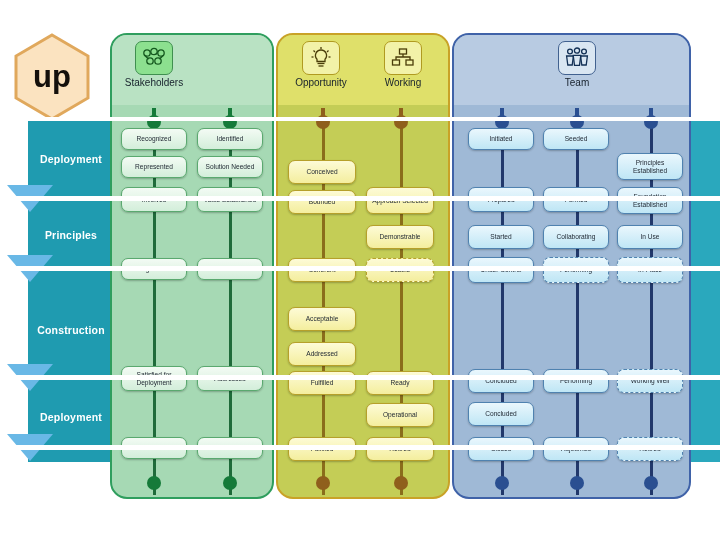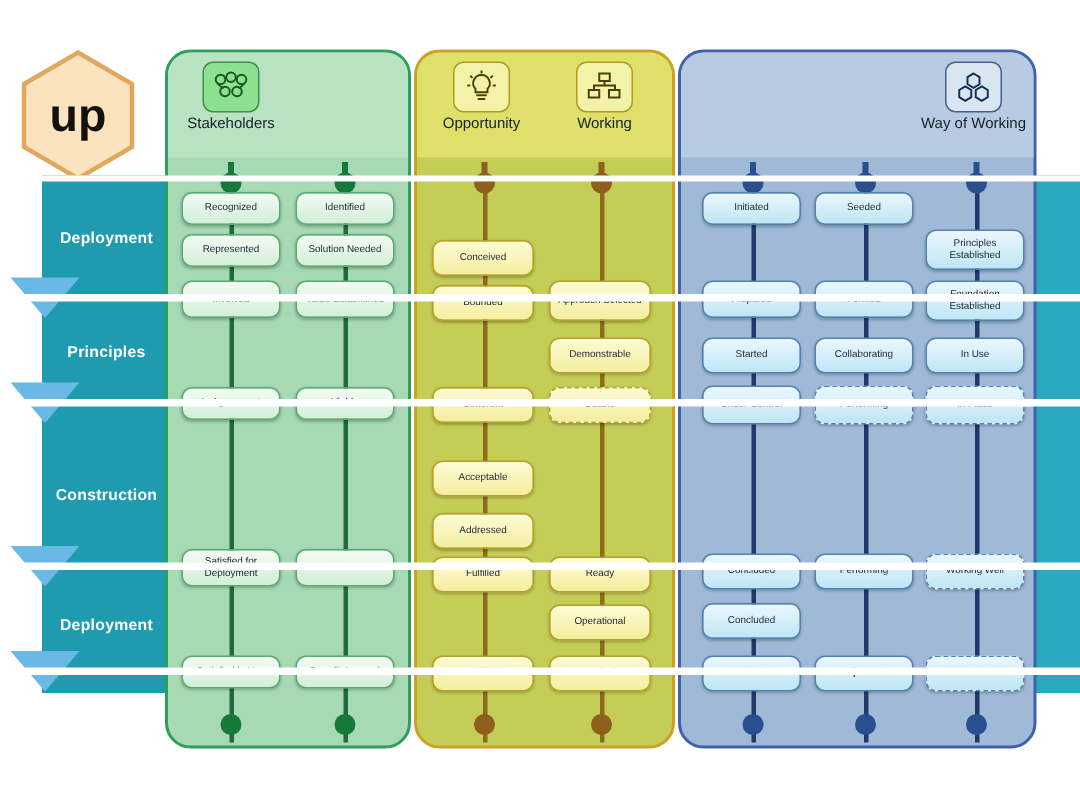--- a/index.html
+++ b/index.html
@@ -197,33 +197,36 @@
     <div class="card dashed" style="left:88px;top:223px;width:68px;height:24px">Usable</div>
     <div class="card" style="left:88px;top:336px;width:68px;height:24px">Ready</div>
     <div class="card" style="left:88px;top:368px;width:68px;height:24px">Operational</div>
     <div class="card" style="left:88px;top:402px;width:68px;height:24px">Retired</div>
   </div>
 
   <div class="group g-blue">
     <div class="grp-head"></div>
 
 
-
-    <div class="alpha-head" style="left:157px;width:76px">
+    <div class="alpha-head" style="left:86px">
       <div class="icon-box">
         <svg width="24" height="22" viewBox="0 0 24 22">
           <g fill="none" stroke="#123055" stroke-width="1.3">
-            <polygon points="12,2 16,4.4 16,9.2 12,11.6 8,9.2 8,4.4"></polygon>
-            <polygon points="6.5,10.6 10.5,13 10.5,17.8 6.5,20.2 2.5,17.8 2.5,13"></polygon>
-            <polygon points="17.5,10.6 21.5,13 21.5,17.8 17.5,20.2 13.5,17.8 13.5,13"></polygon>
-          </g>
-        </svg>
-      </div>
-      <div class="alpha-name">Way of Working</div>
-    </div>
+            <circle cx="5" cy="4.5" r="2.4"></circle>
+              <circle cx="12" cy="3.6" r="2.6"></circle>
+              <circle cx="19" cy="4.5" r="2.4"></circle>
+            <path d="M1.6 9 h6.8 l-1.2 9 h-4.4 z"></path>
+            <path d="M8.2 8.4 h7.6 l-1.3 10 h-5 z"></path>
+            <path d="M15.6 9 h6.8 l-1.2 9 h-4.4 z"></path>
+          </g>
+        </svg>
+      </div>
+      <div class="alpha-name">Team</div>
+    </div>
+
 
     <div class="spine" style="left:47px;top:82px;height:378px"></div>
     <div class="spine" style="left:122px;top:82px;height:378px"></div>
     <div class="spine" style="left:196px;top:82px;height:378px"></div>
     <div class="dot pin" style="left:41px;top:80px"></div>
     <div class="dot pin" style="left:116px;top:80px"></div>
     <div class="dot pin" style="left:190px;top:80px"></div>
     <div class="dot" style="left:41px;top:441px"></div>
     <div class="dot" style="left:116px;top:441px"></div>
     <div class="dot" style="left:190px;top:441px"></div>

